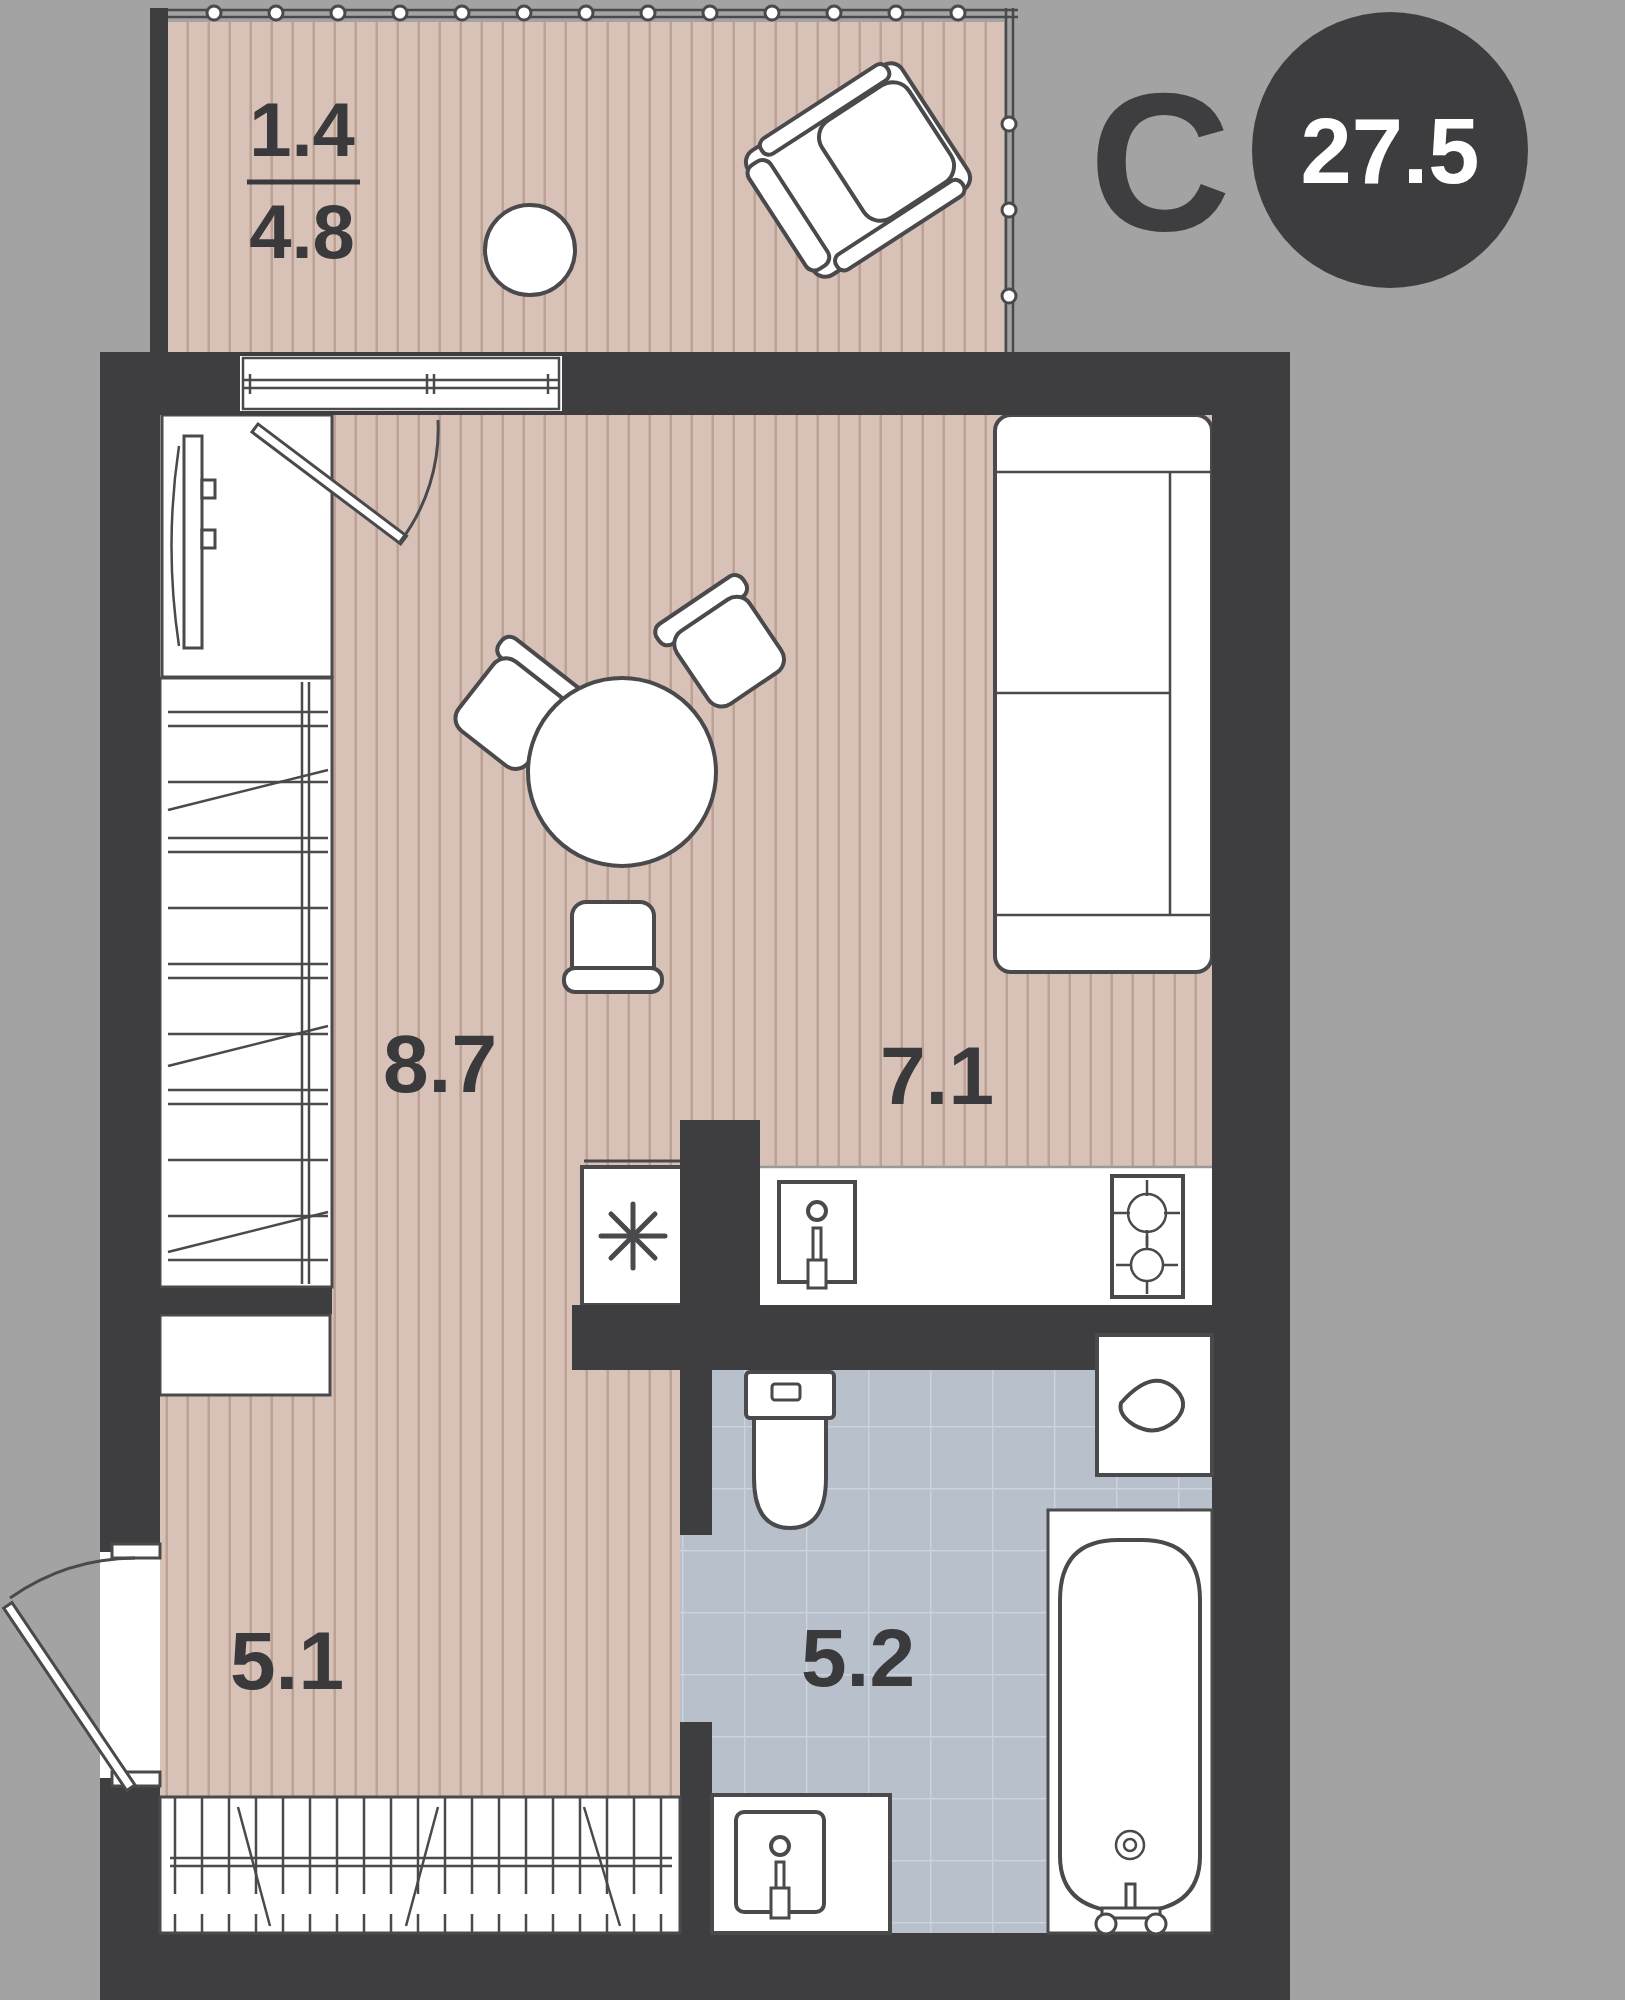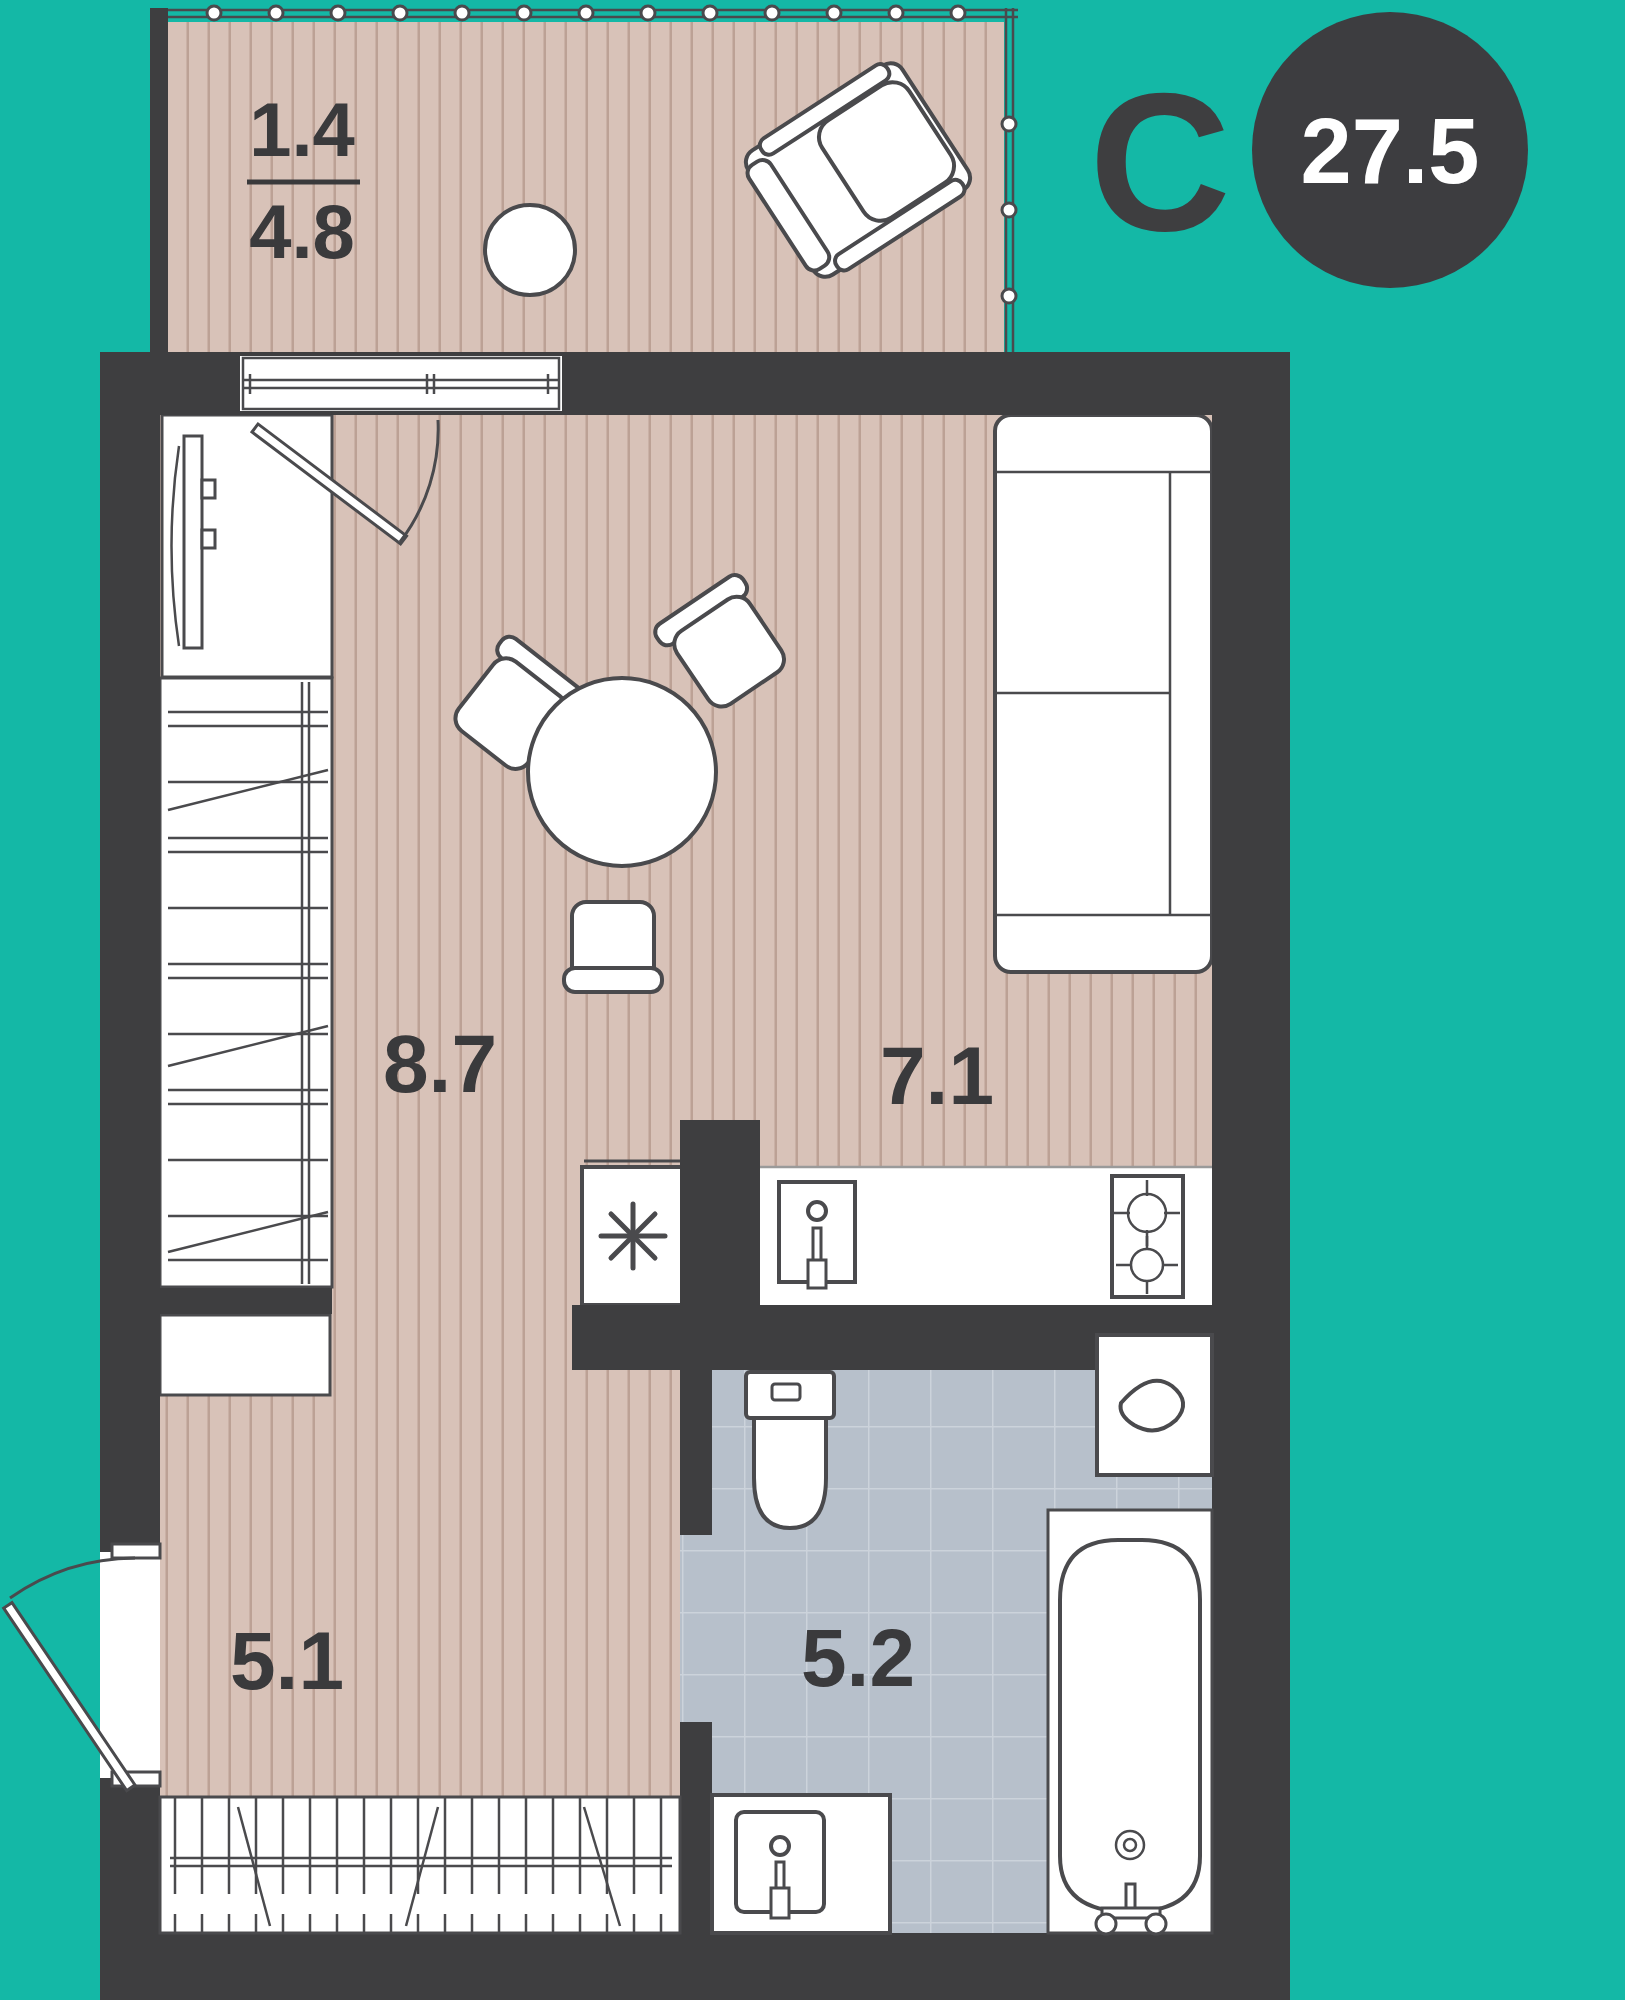--- a/index.html
+++ b/index.html
@@ -1,16 +1,16 @@
 <!DOCTYPE html>
 <html><head>
 <meta charset="utf-8">
 <style>
   html,body{margin:0;padding:0;background:#ffffff;}
-  .stage{width:1625px;height:2000px;position:relative;background:#14b8a6;
+  .stage{width:1625px;height:2000px;position:relative;background:#a3a3a3;
          font-family:"Liberation Sans", sans-serif;}
   svg{display:block;}
   text{font-family:"Liberation Sans", sans-serif;font-weight:700;fill:#3a3a3c;}
   .room-label{font-size:82px;}
   .balcony-label{font-size:76px;}
   .badge-text{font-size:92px;fill:#ffffff;}
   .north-text{font-size:196px;fill:#3e3e40;}
   .wall{fill:#3e3e40;stroke:none;}
   .furn{fill:#ffffff;stroke:#4a4a4d;stroke-width:4;}
   .furn3{fill:#ffffff;stroke:#4a4a4d;stroke-width:3;}

